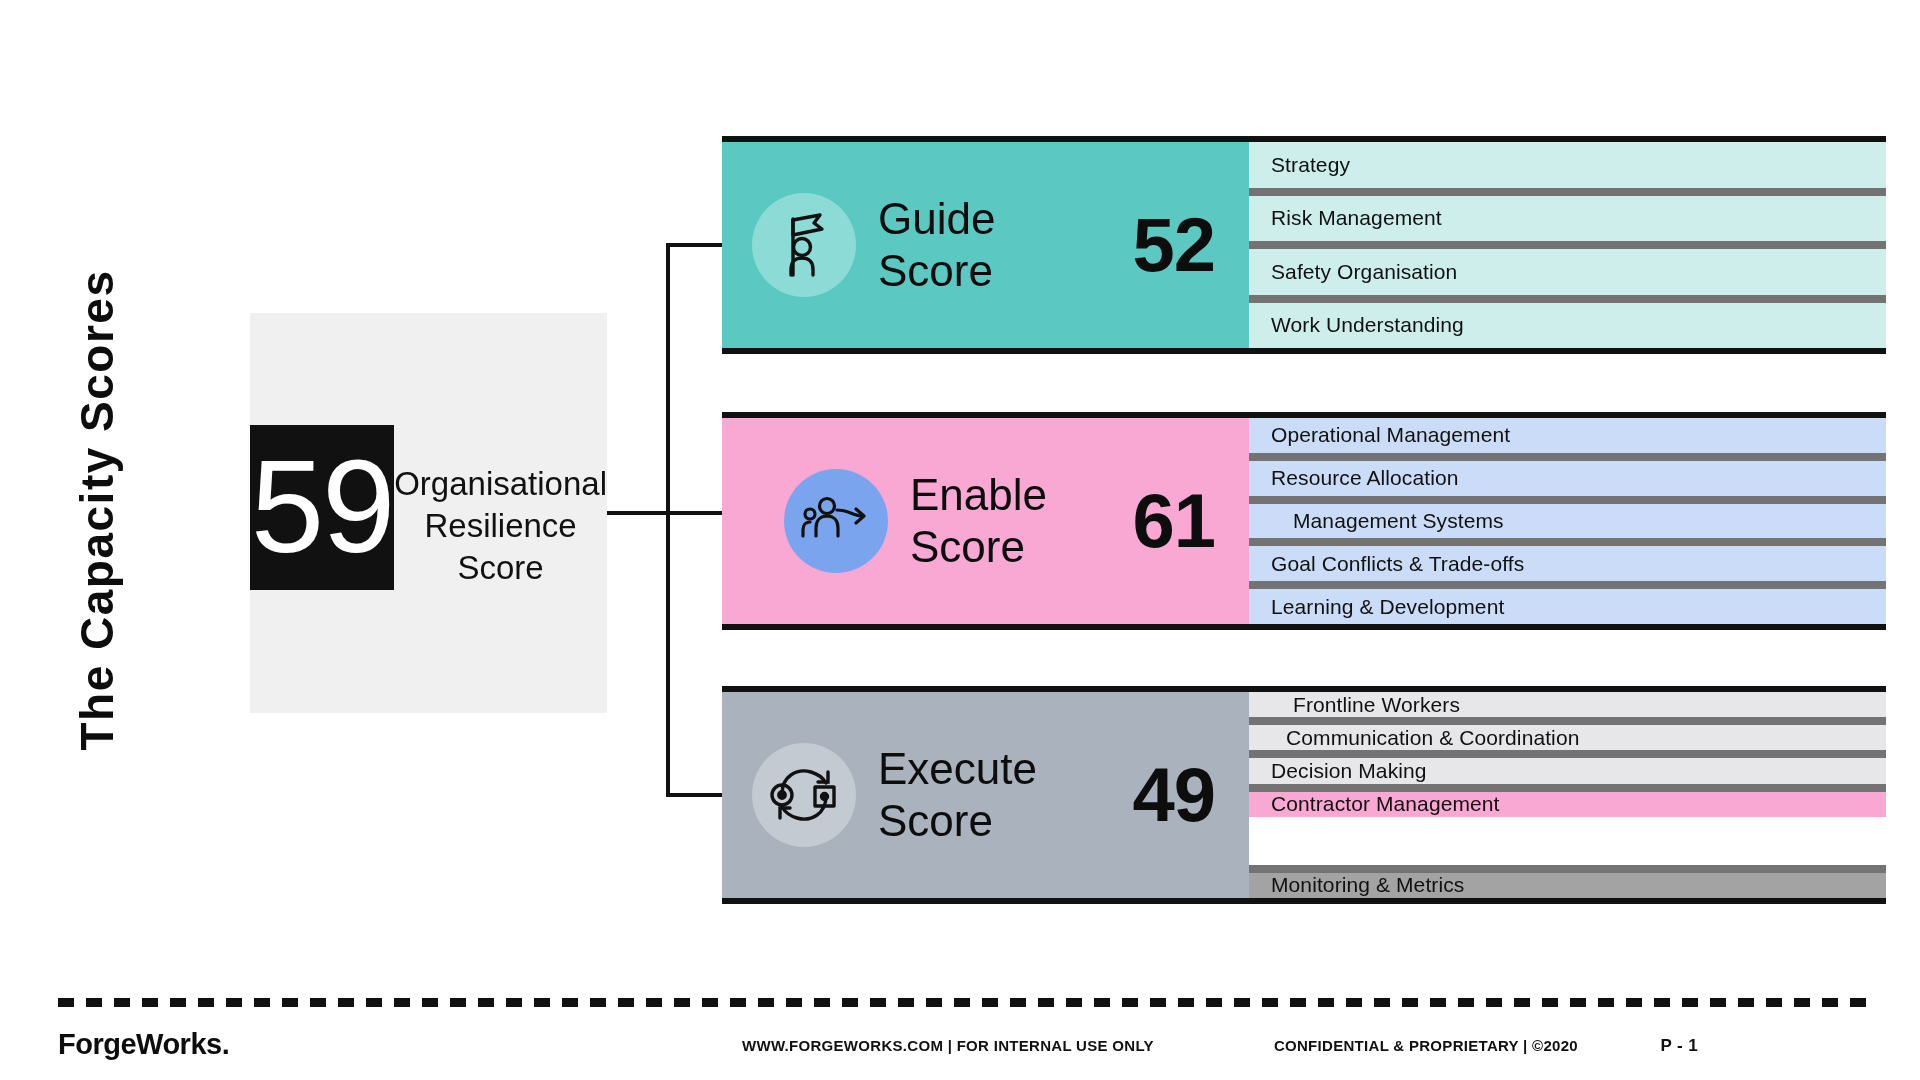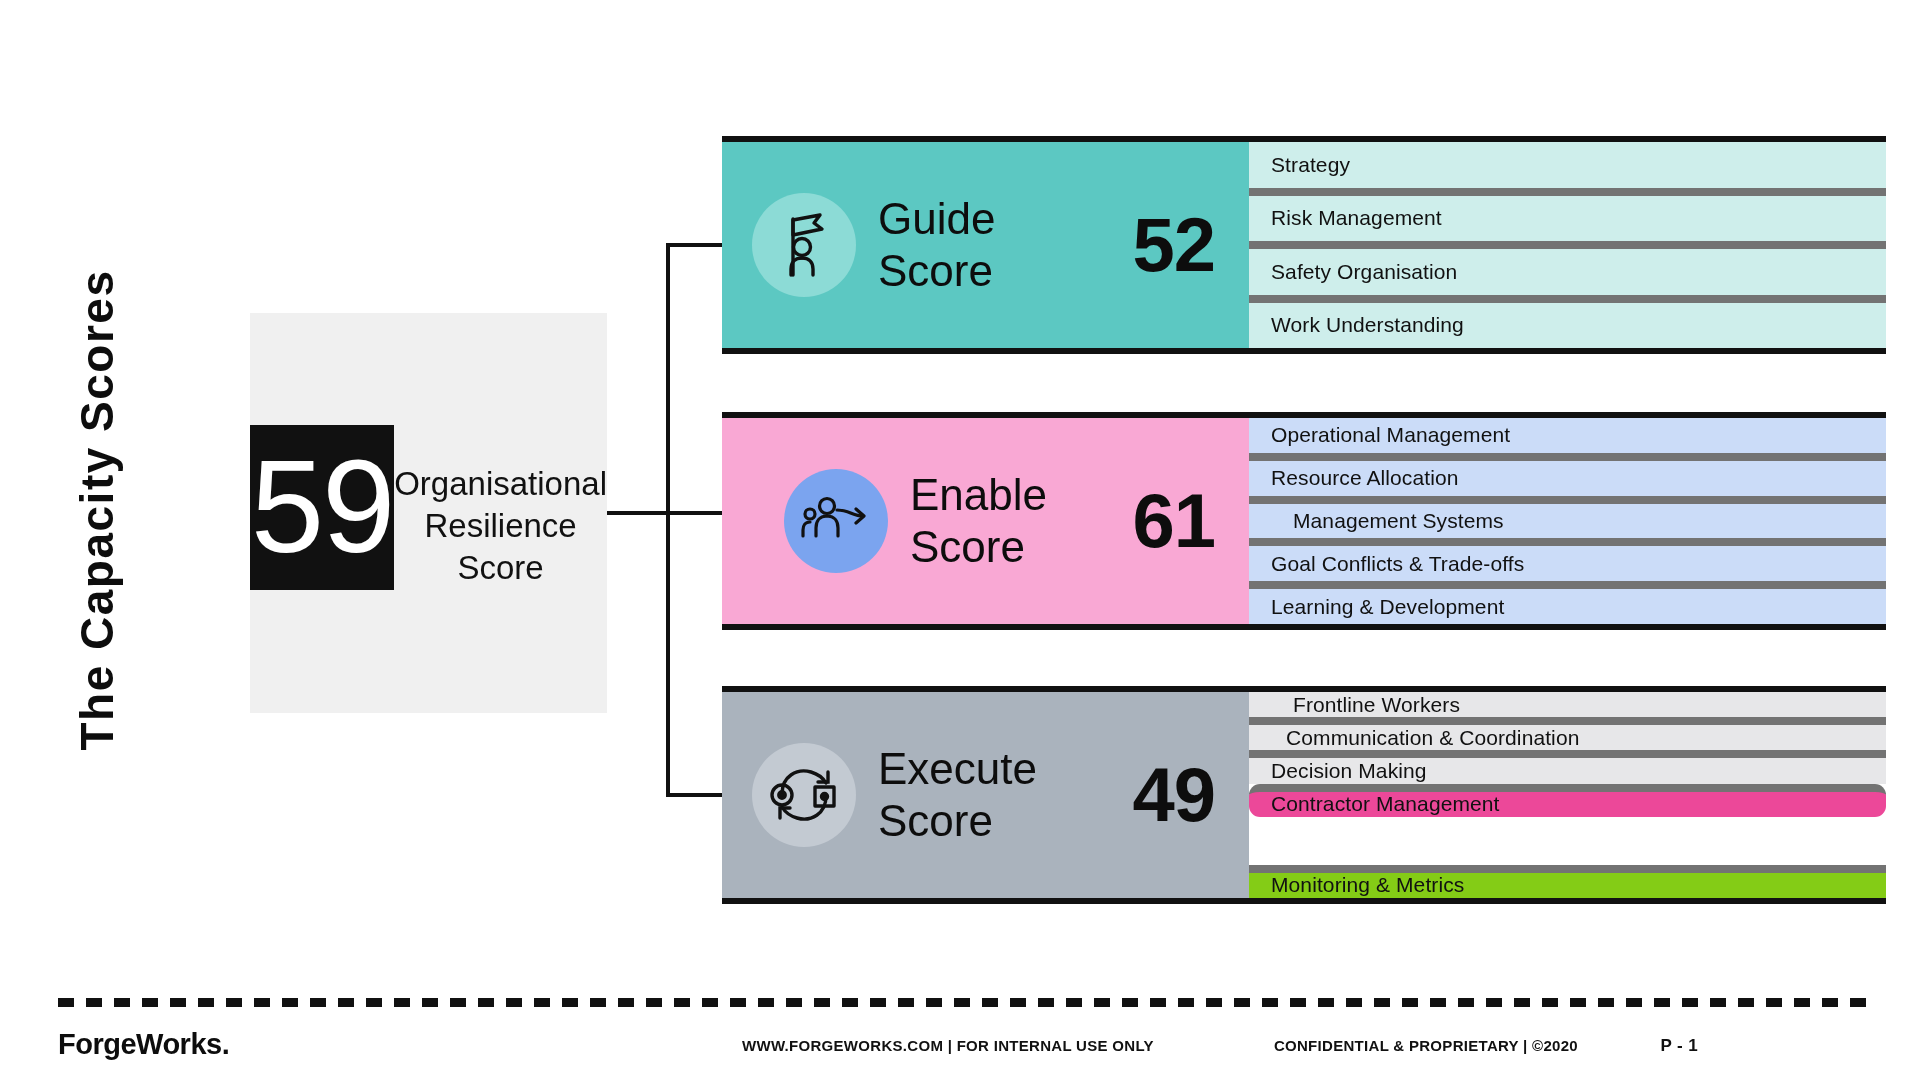--- a/index.html
+++ b/index.html
@@ -309,22 +309,22 @@
       <div class="row-title">
         <span class="w">Execute</span>
         <span class="w">Score</span>
       </div>
       <div class="row-score">49</div>
     </div>
     <div class="row-right">
       <div class="sub-item" style="background: rgb(231, 231, 233); padding-left: 44px;">Frontline Workers</div>
       <div class="sub-item" style="background: rgb(231, 231, 233); padding-left: 37px;">Communication &amp; Coordination</div>
       <div class="sub-item" style="background: rgb(231, 231, 233);">Decision Making</div>
-      <div class="sub-item" style="background: #ec4899; border-radius: 11px;">Contractor Management</div>
-      <div class="sub-item" style="background: #84cc16; margin-top: 48px;">Monitoring &amp; Metrics</div>
+      <div class="sub-item" style="background: #f9a8d4;">Contractor Management</div>
+      <div class="sub-item" style="background: #a3a3a3; margin-top: 48px;">Monitoring &amp; Metrics</div>
     </div>
   </div>
 
   <div class="dashed-rule"></div>
   <div class="footer">
     <div class="logo">ForgeWorks.</div>
     <div class="footer-center">WWW.FORGEWORKS.COM | FOR INTERNAL USE ONLY</div>
     <div class="footer-right">CONFIDENTIAL &amp; PROPRIETARY | ©2020</div>
     <div class="footer-page">P - 1</div>
   </div>

